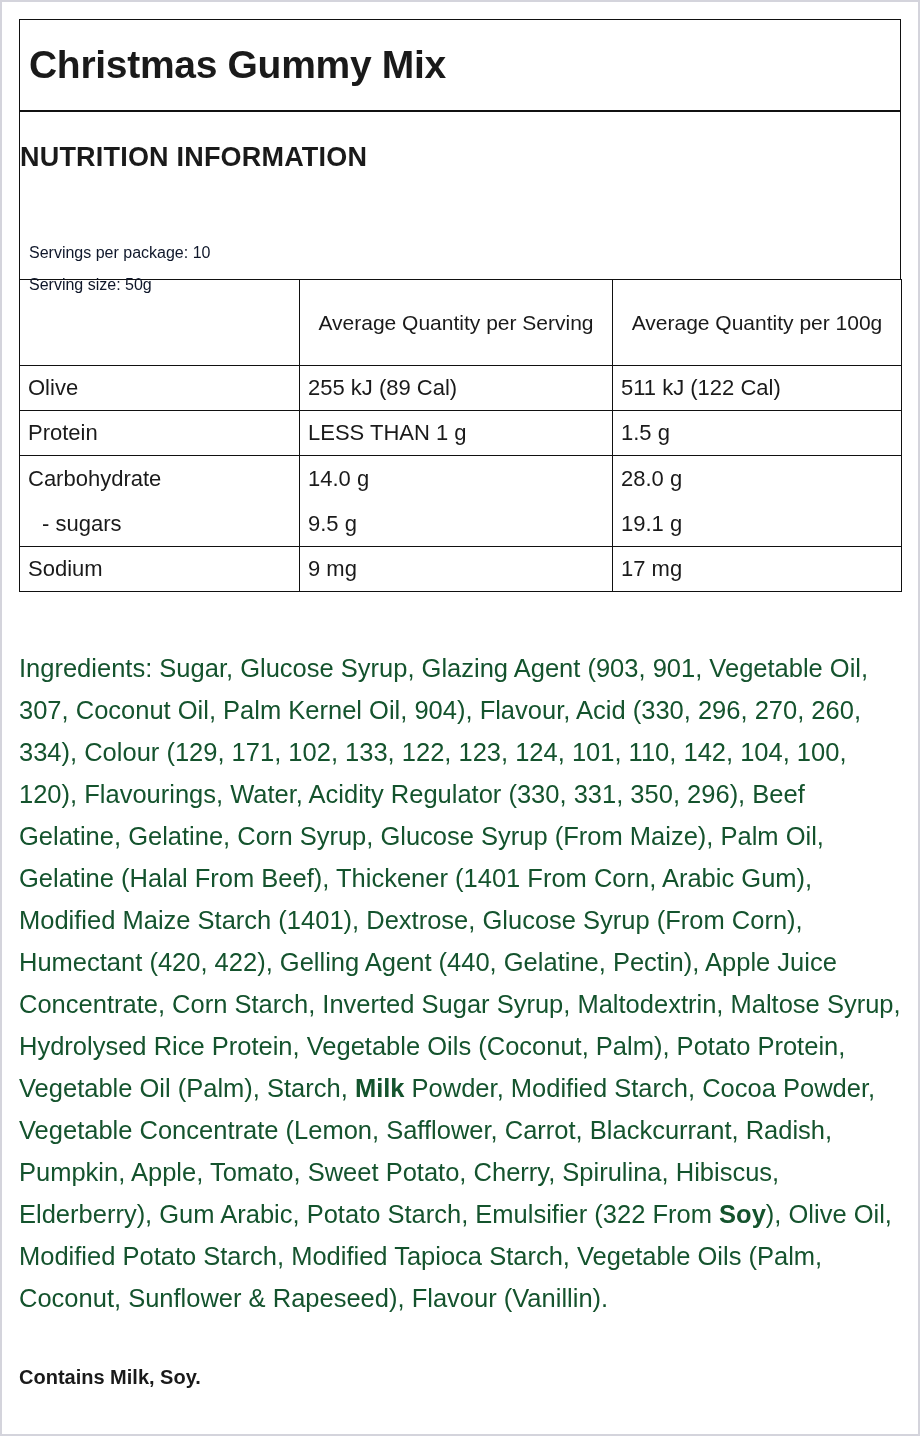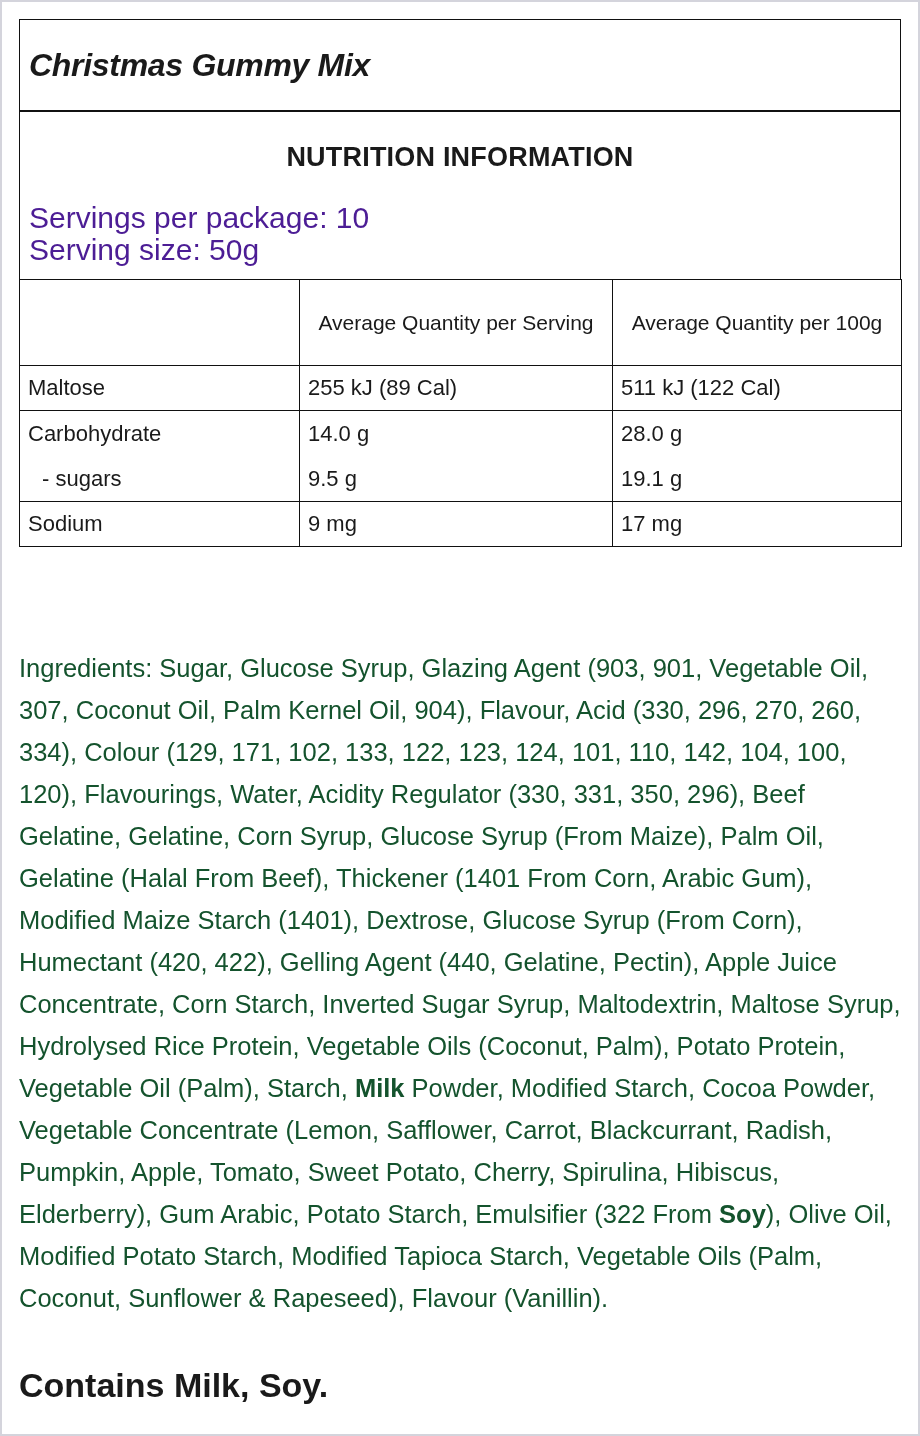--- a/index.html
+++ b/index.html
@@ -15,35 +15,35 @@
       position: absolute; left: 17px; top: 17px; width: 882px;
       box-sizing: border-box;
     }
     .title-box {
       border: 1.5px solid #111;
       height: 92px; box-sizing: border-box;
       padding-left: 9px;
       display: flex; align-items: center;
     }
     .title {
-      font-size: 32px; font-weight: bold; color: #1a1a1a; letter-spacing: -0.3px; font-style: italic;
+      font-size: 39px; font-weight: bold; color: #1a1a1a; letter-spacing: -0.3px;
     }
     .ni-box {
       border-left: 1.5px solid #111; border-right: 1.5px solid #111;
       border-top: 1px solid #111;
       box-sizing: border-box;
       height: 168px;
       position: relative;
     }
     .ni-heading {
-      position: absolute; top: 30px; left: 0; right: 0; text-align: center;
+      position: absolute; top: 30px; left: 0; right: 0; text-align: left;
       font-size: 27px; font-weight: bold; letter-spacing: 0.2px; color: #1a1a1a;
     }
     .serv {
-      position: absolute; left: 9px; font-size: 30px; color: #4c1d95; line-height: 32px;
+      position: absolute; left: 9px; font-size: 16px; color: #0f172a; line-height: 32px; margin-top: 35px;
     }
     .serv.l1 { top: 90px; }
     .serv.l2 { top: 122px; }
     table.nt {
       border-collapse: collapse; width: 882px; table-layout: fixed;
       font-size: 22px; color: #1a1a1a; border-radius: 12px;
     }
     table.nt td {
       border: 1.5px solid #111; padding: 0 8px; vertical-align: middle;
       box-sizing: border-box;
@@ -52,21 +52,21 @@
     table.nt tr.row td { height: 45px; }
     table.nt tr.carb td { height: 90px; line-height: 45px; }
     .indent { padding-left: 14px; display: inline-block; }
     .ingredients {
       position: absolute; left: 17px; top: 645px; width: 890px;
       font-size: 25.5px; line-height: 42px; color: #14532d;
     }
     .ingredients b { font-weight: bold; }
     .contains {
       position: absolute; left: 17px; top: 1364px;
-      font-size: 34px; font-weight: bold; color: #1a1a1a;
+      font-size: 20px; font-weight: bold; color: #1a1a1a;
     }
   </style>
 </head>
 <body>
 
 <div class="panel">
   <div class="title-box">
     <span class="title">Christmas Gummy Mix</span>
   </div>
   <div class="ni-box">
@@ -80,23 +80,28 @@
         <col style="width:313px">
         <col style="width:289px">
       </colgroup>
     <tbody>
         <tr class="head">
       <td></td>
       <td>Average Quantity per Serving</td>
       <td>Average Quantity per 100g</td>
     </tr>
     <tr class="row">
-      <td>Maltose</td>
+      <td>Olive</td>
       <td>255 kJ (89 Cal)</td>
       <td>511 kJ (122 Cal)</td>
+    </tr>
+    <tr class="row">
+      <td>Protein</td>
+      <td>LESS THAN 1 g</td>
+      <td>1.5 g</td>
     </tr>
     <tr class="carb">
       <td>
         <div>Carbohydrate</div>
         <div><span class="indent">- sugars</span></div>
       </td>
       <td>
         <div>14.0 g</div>
         <div>9.5 g</div>
       </td>

